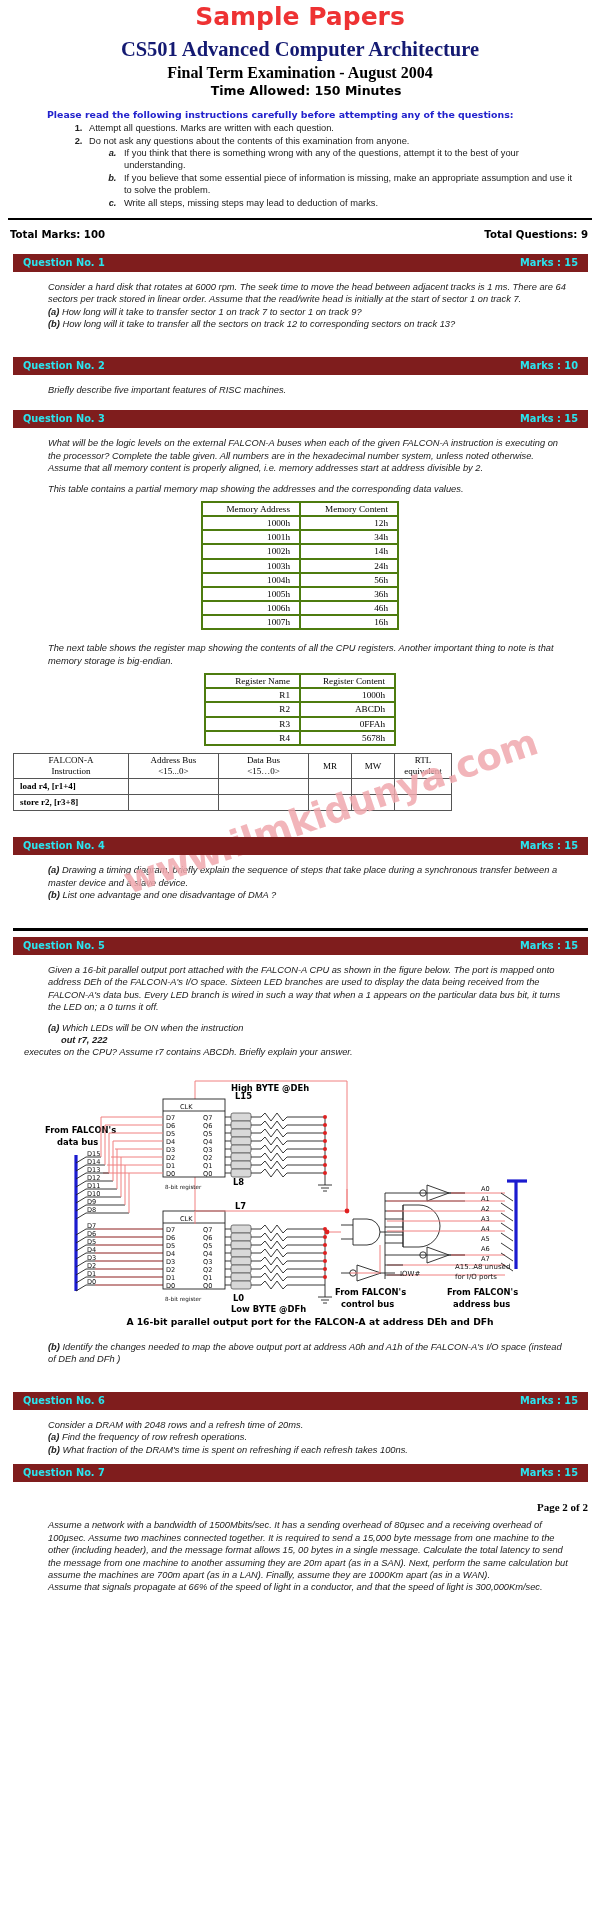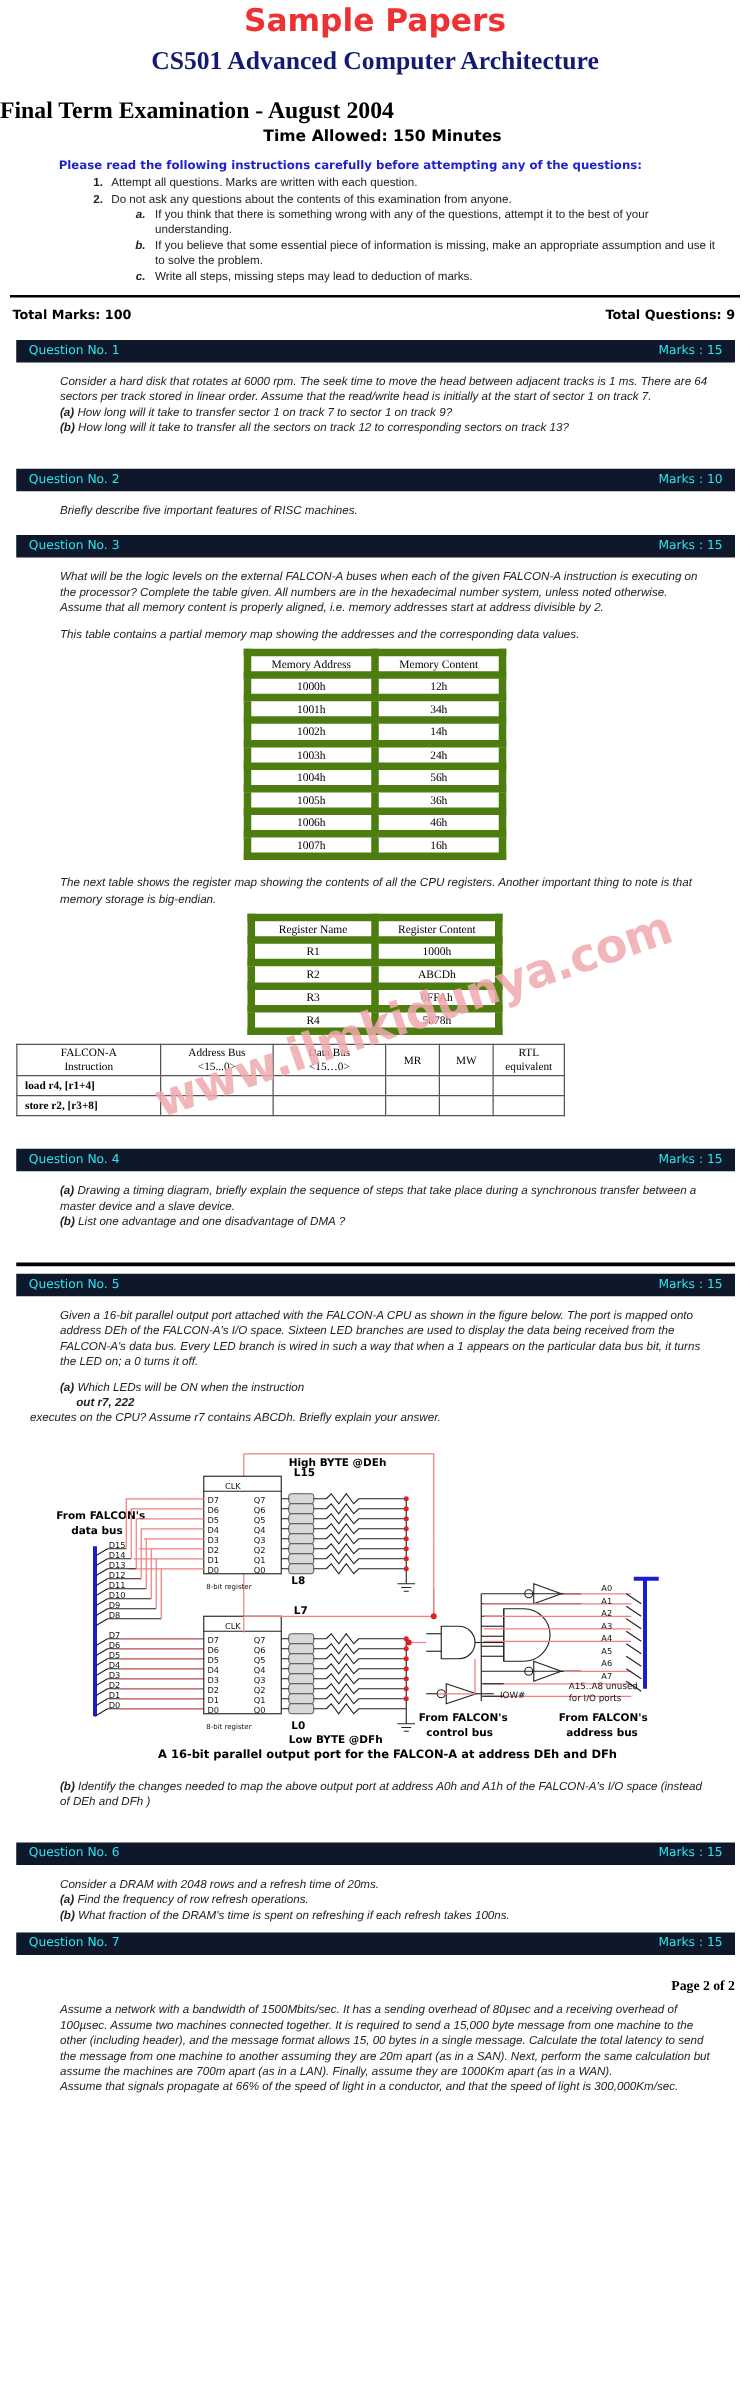--- a/index.html
+++ b/index.html
@@ -58,26 +58,26 @@
   }
   .course-title {
     text-align: center;
     color: #141a72;
     font-weight: bold;
     font-size: 20.5px;
     font-family: "Liberation Serif", serif;
     margin-top: 7px;
   }
   .exam-line {
-    text-align: left;
+    text-align: center;
     color: #000000;
     font-weight: bold;
-    font-size: 19px;
+    font-size: 16px;
     font-family: "Liberation Serif", serif;
-    margin-top: 17px;
+    margin-top: 3px;
   }
   .time-line {
     text-align: center;
     color: #000000;
     font-weight: bold;
     font-size: 12.5px;
     font-family: "DejaVu Sans", sans-serif;
     margin-top: 1px;
     margin-left: 12px;
   }
@@ -133,26 +133,26 @@
     justify-content: space-between;
     margin: 9px 12px 0 10px;
     font-size: 10.2px;
     font-weight: bold;
     font-family: "DejaVu Sans", sans-serif;
     color: #000;
   }
 
   
   .qbar {
-    background: #0f172a;
+    background: #7f1d1d;
     color: #2ae5ef;
     display: flex;
     justify-content: space-between;
     align-items: center;
-    font-weight: normal;
+    font-weight: bold;
     font-size: 9.8px;
     font-family: "DejaVu Sans", sans-serif;
     padding: 3px 10px 4px 10px;
     margin: 0 12px 0 13px;
     position: relative;
     z-index: 6;
   }
   .qbar-sep {
     height: 3px;
     background: #000;
@@ -176,23 +176,23 @@
 
   
   .tbl-wrap { display: flex; justify-content: center; margin-top: 6px; }
   table.data {
     border-collapse: collapse;
     font-family: "Liberation Serif", serif;
     font-size: 9.2px;
     color: #000;
   }
   table.data th, table.data td {
-    border: 6px solid #4d7c0f;
+    border: 2px solid #4d7c0f;
     padding: 0px 9px;
-    text-align: center;
+    text-align: right;
     line-height: 1.32;
     white-space: nowrap;
   }
   table.data th { font-weight: normal; }
   table.mem th, table.mem td { min-width: 78px; }
   table.reg th, table.reg td { min-width: 75px; }
 
   table.falcon {
     border-collapse: collapse;
     font-family: "Liberation Serif", serif;

